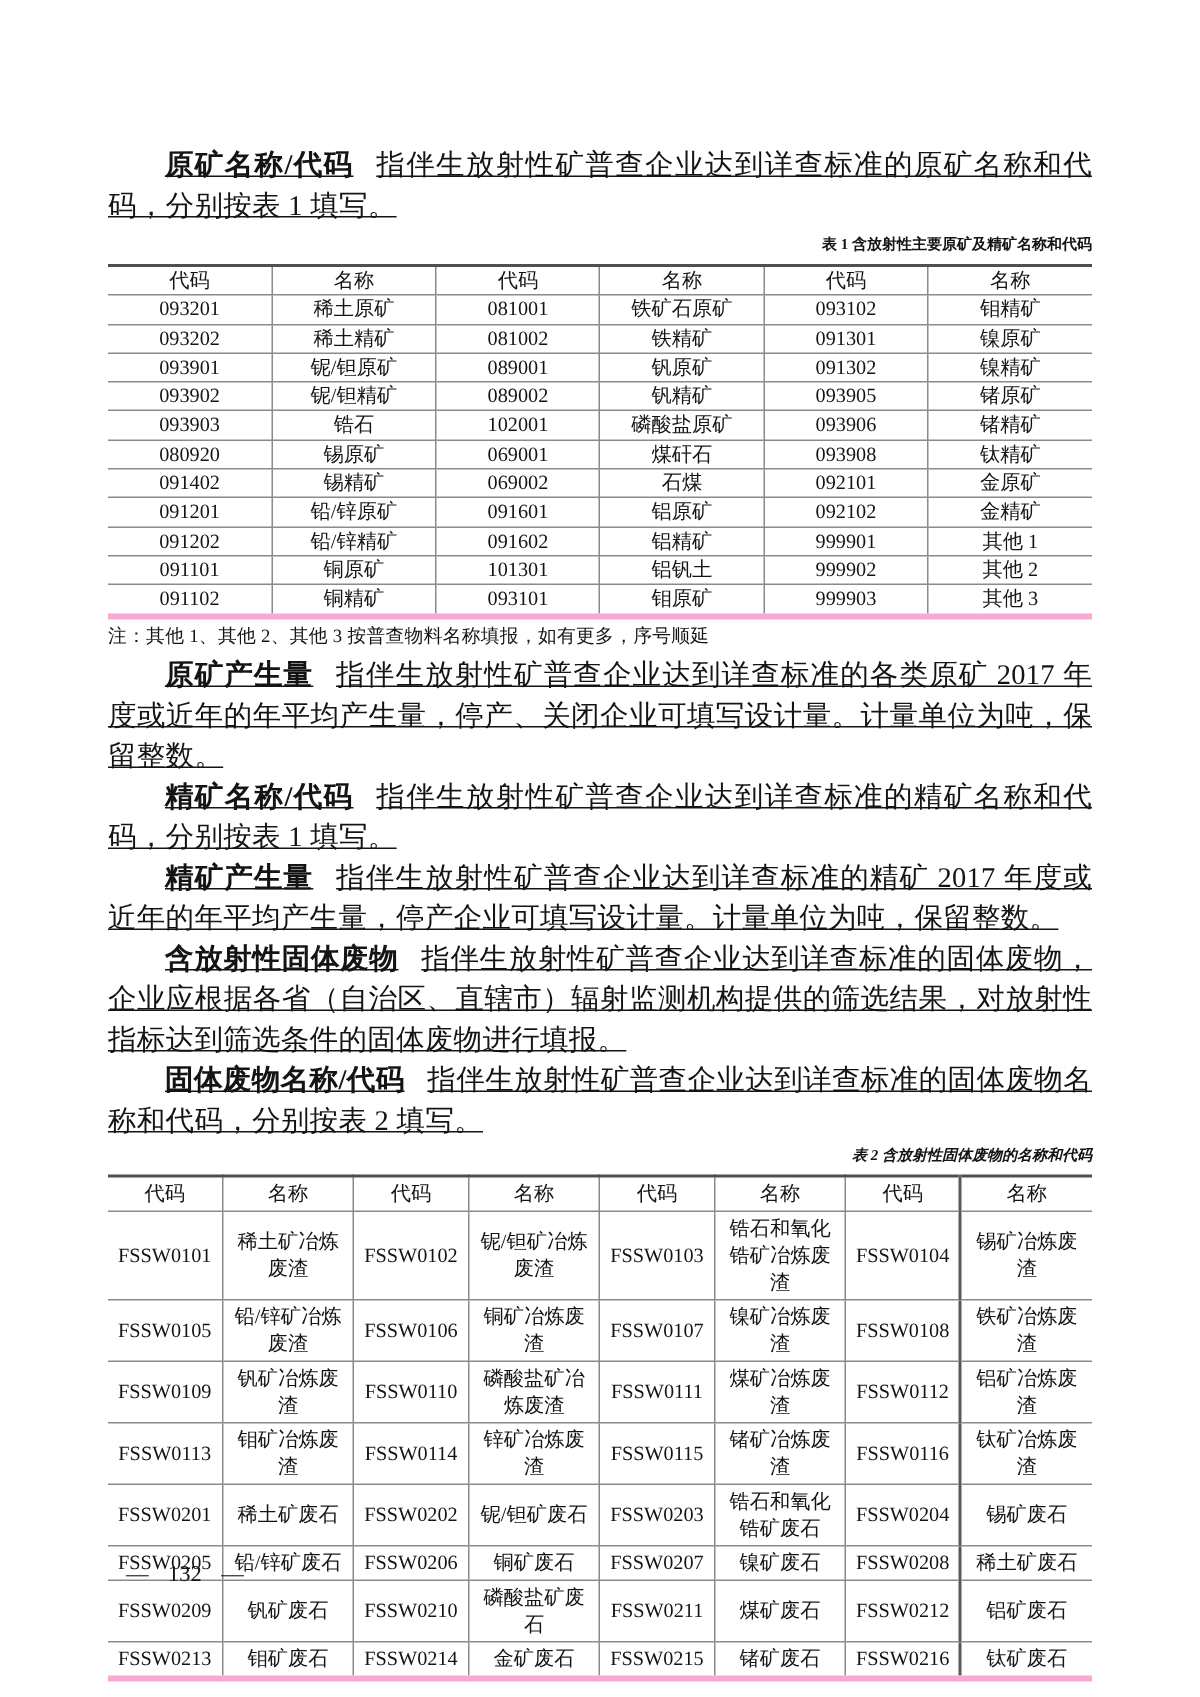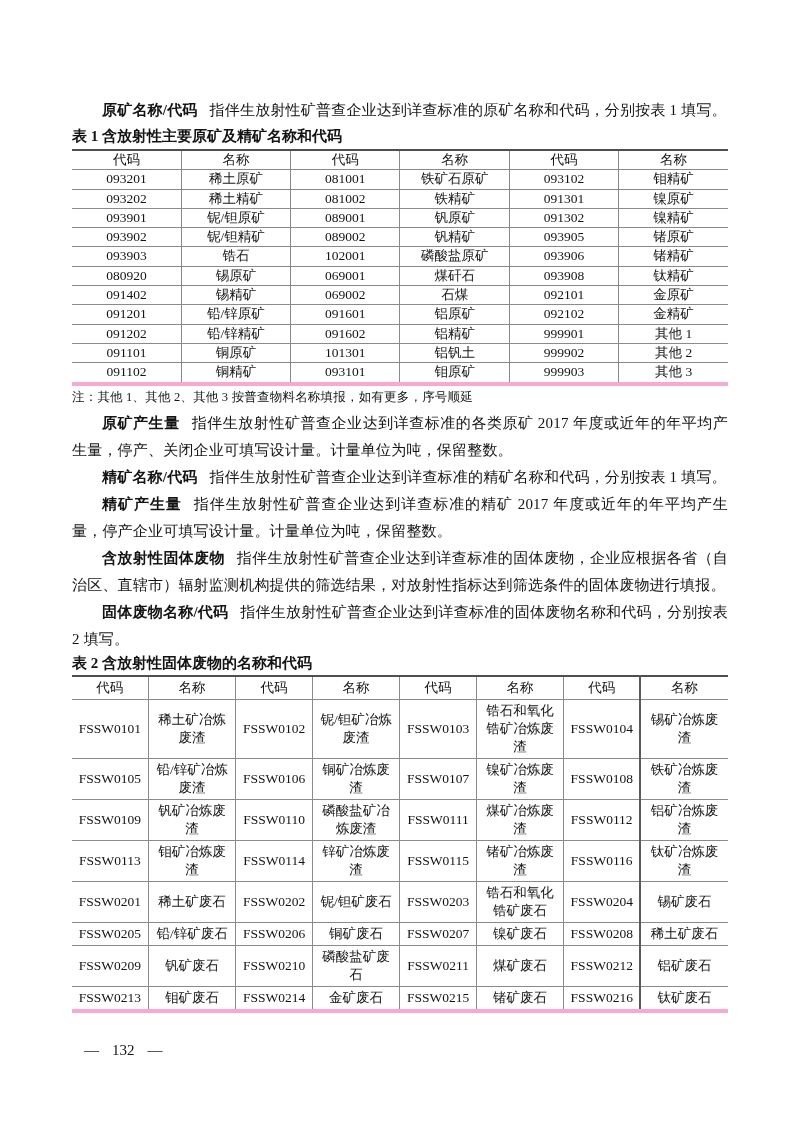--- a/index.html
+++ b/index.html
@@ -3,29 +3,29 @@
 <meta charset="utf-8">
 <style>
   html,body { margin:0; padding:0; background:#ffffff; }
   .page {
     width:800px; height:1131px; background:#ffffff; position:relative;
     box-sizing:border-box; padding:97px 72px 0 72px;
     font-family:"Liberation Serif","DejaVu Serif",serif;
     color:#141414; overflow:hidden;
   }
   p.body-para {
-    font-size:15px; line-height:27px; margin:0; text-indent:2em;
-    text-align:justify; letter-spacing:0.2px;
+    font-size:19px; line-height:27px; margin:0; text-indent:2em;
+    text-align:justify; letter-spacing:0.2px;text-decoration:underline;
   }
   p.body-para .term { font-weight:bold; margin-right:0.8em; }
   .table-caption {
-    font-weight:bold; text-align:left; font-size:15px;
+    font-weight:bold; text-align:right; font-size:10px;
     line-height:25px; margin:0; text-indent:0;
   }
-  .caption2 { line-height:20px; margin-bottom:2px; }
+  .caption2 { line-height:20px; margin-bottom:2px;font-style:italic; }
   table {
     width:100%; border-collapse:collapse; table-layout:fixed;
     border-top:2px solid #4f4f4f; border-bottom:4px solid #f9a8d4;
   }
   th, td {
     border:1px solid #8a8a8a; text-align:center; vertical-align:middle;
     font-weight:normal; word-break:break-word; color:#141414;
   }
   th:first-child, td:first-child { border-left:none; }
   th:last-child,  td:last-child  { border-right:none; }

